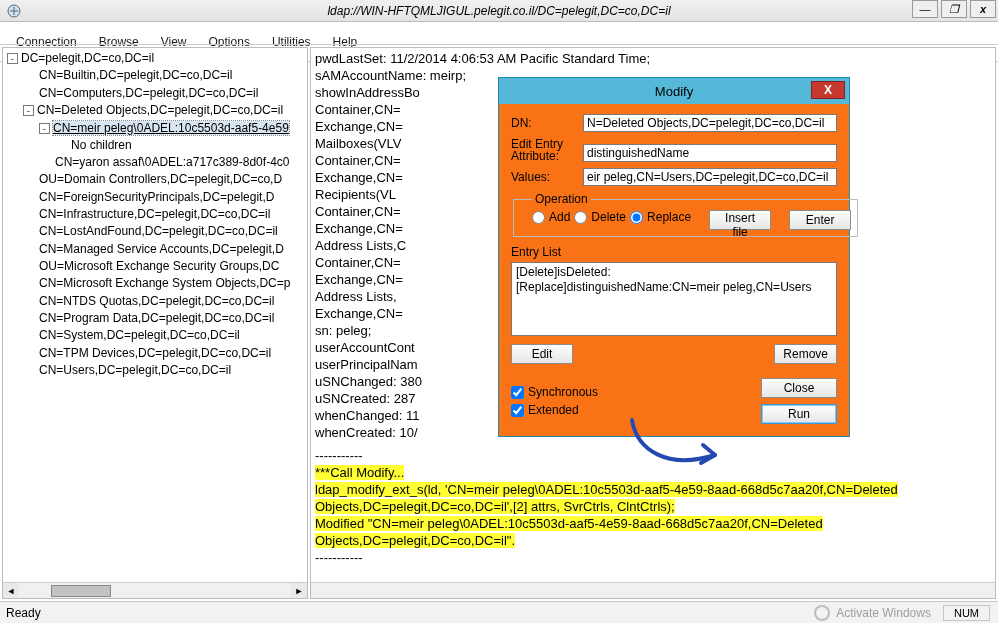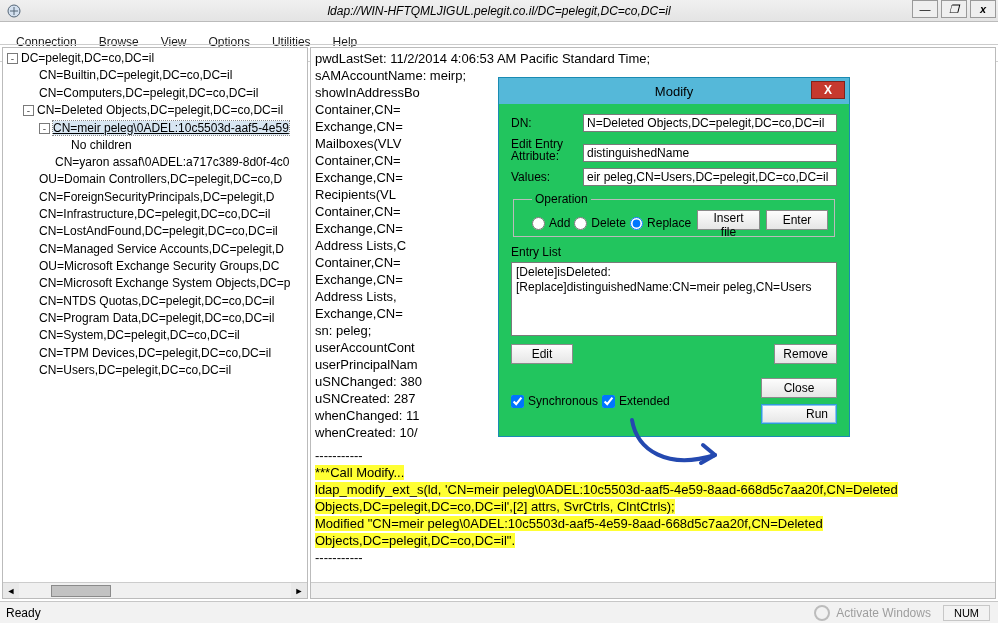--- a/index.html
+++ b/index.html
@@ -198,21 +198,21 @@
     position: absolute; right: 4px; top: 3px;
     width: 34px; height: 18px;
     background: #c6392e;
     color: #fff;
     display:flex; align-items:center; justify-content:center;
     font-weight:bold;
     border: 1px solid #7f231c;
     cursor: pointer;
   }
   .modal-body {
-    background: #22c55e;
+    background: #f97316;
     margin: 0;
     padding: 10px 12px 12px 12px;
   }
   .form-row {
     display: flex;
     align-items: center;
     margin-bottom: 6px;
   }
   .form-row .lbl { width: 72px; font-size: 12px; }
   .form-row input[type="text"] {
@@ -225,58 +225,57 @@
   }
   .fieldset-op {
     border: 1px solid #bbb;
     margin-bottom: 8px;
     padding: 4px 6px 6px 18px;
     font-size: 12px;
   }
   .fieldset-op legend { font-size: 12px; padding: 0 3px; }
   .op-row {
     display: flex;
-    align-items: flex-end;
-    gap: 6px;
+    align-items: flex-start;
+    gap: 18px;
   }
   .radios { display:flex; gap: 4px; align-items:center; }
   .small-btn {
     height: 20px;
     min-width: 62px;
     padding: 0 8px;
     background: linear-gradient(#fdfdfd,#e6e6e6);
     border: 1px solid #8b8b8b;
     font-size: 12px;
     cursor: pointer;
   }
   .small-btn.active {
     border-color: #3399dd;
     box-shadow: 0 0 0 1px #8cc6ee inset;
-    text-align: right;
   }
   .entry-label { font-size:12px; margin: 0 0 3px 0; }
   .entry-list {
     height: 74px;
     background:#fff;
     border:1px solid #7a7a7a;
     font-size:12px;
     padding:2px 4px;
     margin-bottom: 8px;
     overflow:hidden;
     white-space: nowrap;
   }
   .entry-list div { line-height: 15px; }
   .entry-btnrow {
     display:flex; justify-content: space-between;
     margin-bottom: 14px;
   }
   .checks-row {
     display:flex; align-items:center; justify-content:space-between;
   }
-  .checks { display:flex; flex-direction:row; gap:4px; font-size:12px; }
+  .checks { display:flex; flex-direction:column; gap:4px; font-size:12px; }
   .right-btns { display:flex; flex-direction:column; gap:6px; }
 
   .check-item { display:flex; align-items:center; gap:4px; }
   input[type="checkbox"], input[type="radio"] { margin:0; }
 
   
   .hand-arrow {
     position: absolute;
     left: 617px; top: 415px;
     width: 130px; height: 60px;

